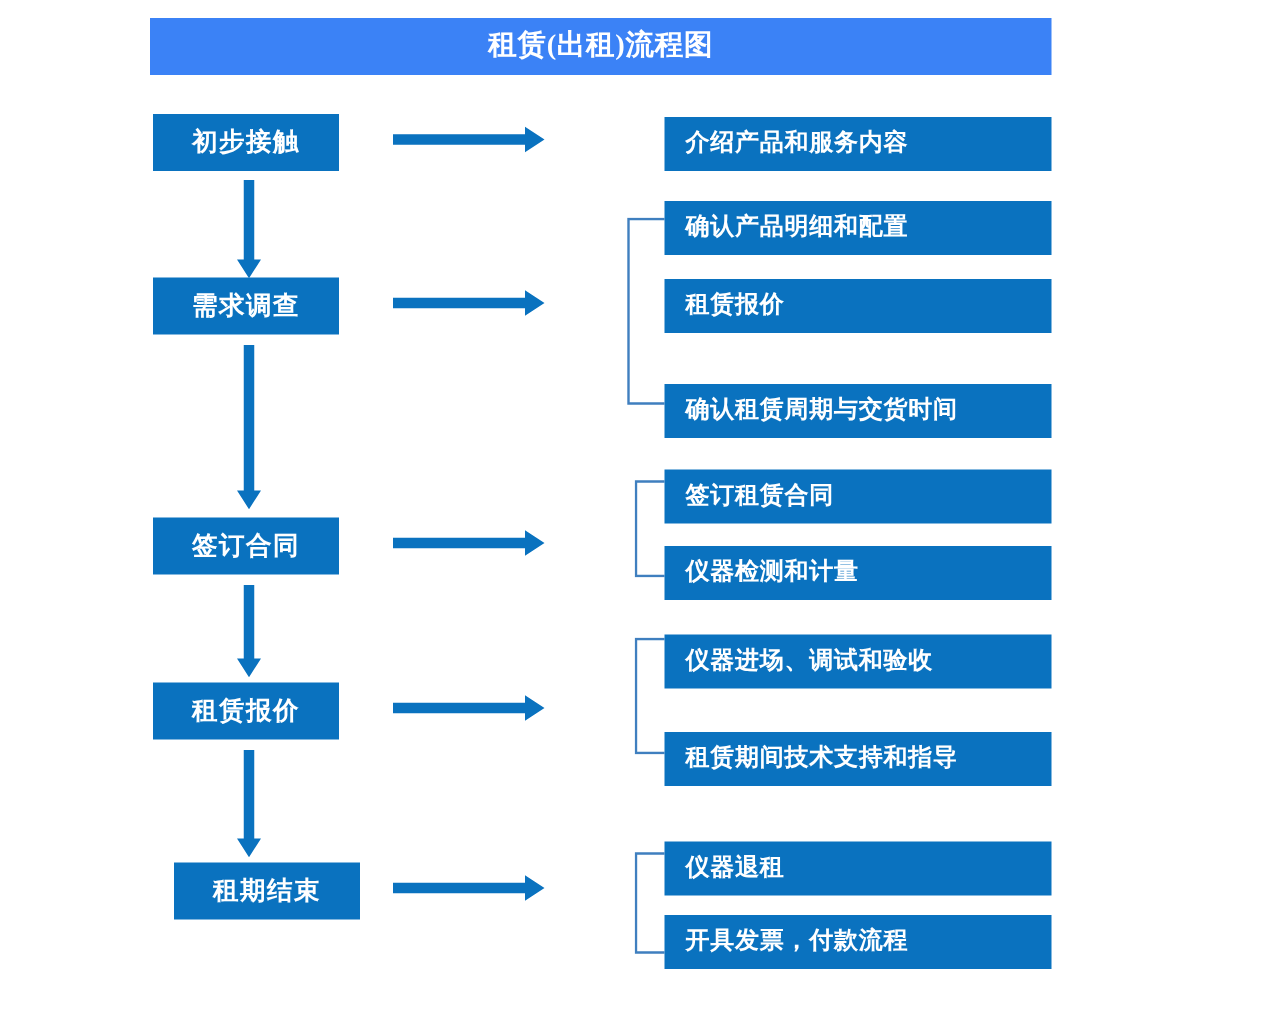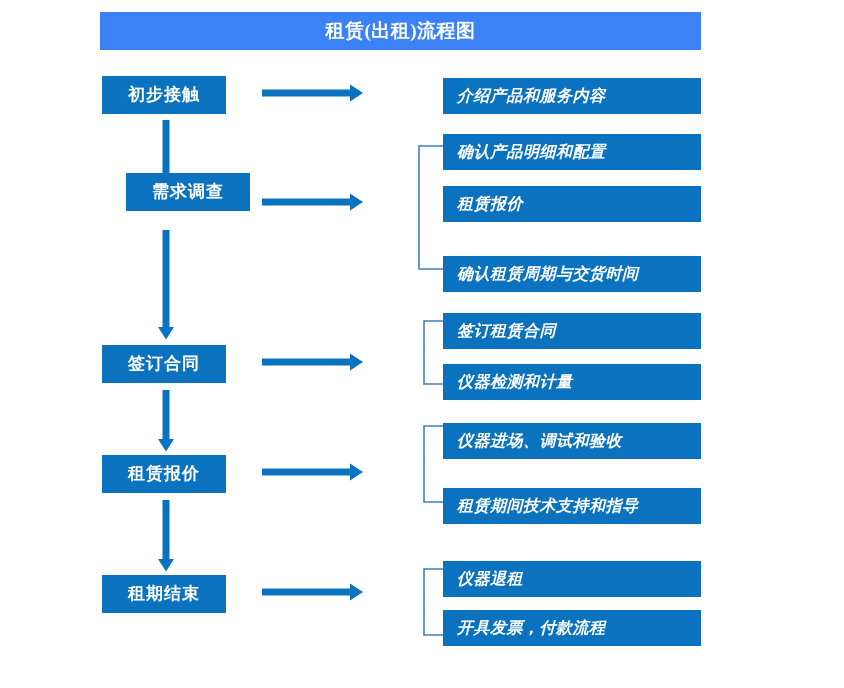--- a/index.html
+++ b/index.html
@@ -64,21 +64,20 @@
     background: #0a72bf;
     color: #ffffff;
     font-weight: bold;
     font-size: 16px;
     line-height: 36px;
     text-align: left;
     padding-left: 14px;
     box-sizing: border-box;
     white-space: nowrap;
     letter-spacing: 0.5px;
-    font-style: italic;
   }
 
   
   .arrow-right,
   .arrow-down,
   .bracket {
     position: absolute;
   }
   .arrow-right svg, .arrow-down svg, .bracket svg { display: block; }
 </style>
@@ -98,21 +97,21 @@
   </div>
 
   <div class="detail-box" style="top:78px;">介绍产品和服务内容</div>
 
   <div class="arrow-down" style="left:158px; top:120px;">
     <svg width="16" height="66" viewBox="0 0 16 66">
       <path d="M4.5 0 H11.5 V53 H16 L8 65.5 L0 53 H4.5 Z" fill="#0a72bf"></path>
     </svg>
   </div>
 
-  <div class="stage-box" style="top:173px;margin-left:24px;">需求调查</div>
+  <div class="stage-box" style="top:185px;">需求调查</div>
 
   <div class="arrow-right" style="left:262px; top:193px;">
     <svg width="102" height="18" viewBox="0 0 102 18">
       <path d="M0 5.5 H88 V0.5 L101 9 L88 17.5 V12.5 H0 Z" fill="#0a72bf"></path>
     </svg>
   </div>
 
   <div class="bracket" style="left:418px; top:145px;">
     <svg width="26" height="125" viewBox="0 0 26 125">
       <path d="M25 1 H1 V124 H25" fill="none" stroke="#3f7fbf" stroke-width="1.6"></path>
@@ -168,21 +167,21 @@
 
   <div class="detail-box" style="top:423px;">仪器进场、调试和验收</div>
   <div class="detail-box" style="top:488px;">租赁期间技术支持和指导</div>
 
   <div class="arrow-down" style="left:158px; top:500px;">
     <svg width="16" height="72" viewBox="0 0 16 72">
       <path d="M4.5 0 H11.5 V59 H16 L8 71.5 L0 59 H4.5 Z" fill="#0a72bf"></path>
     </svg>
   </div>
 
-  <div class="stage-box" style="top:575px;">租期结束</div>
+  <div class="stage-box" style="top:575px;margin-left:14px;">租期结束</div>
 
   <div class="arrow-right" style="left:262px; top:583px;">
     <svg width="102" height="18" viewBox="0 0 102 18">
       <path d="M0 5.5 H88 V0.5 L101 9 L88 17.5 V12.5 H0 Z" fill="#0a72bf"></path>
     </svg>
   </div>
 
   <div class="bracket" style="left:423px; top:568px;">
     <svg width="21" height="68" viewBox="0 0 21 68">
       <path d="M20 1 H1 V67 H20" fill="none" stroke="#3f7fbf" stroke-width="1.6"></path>

